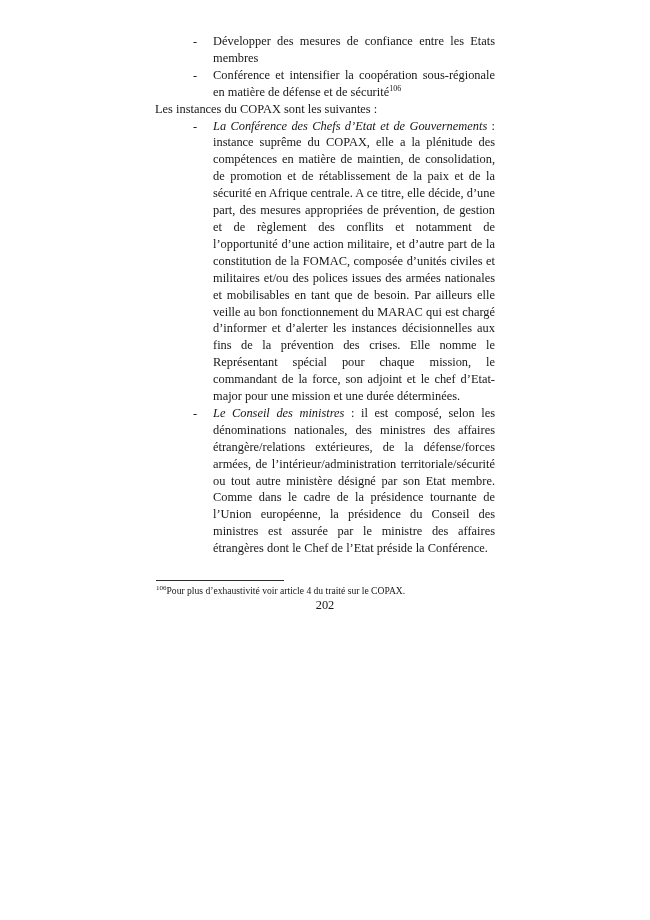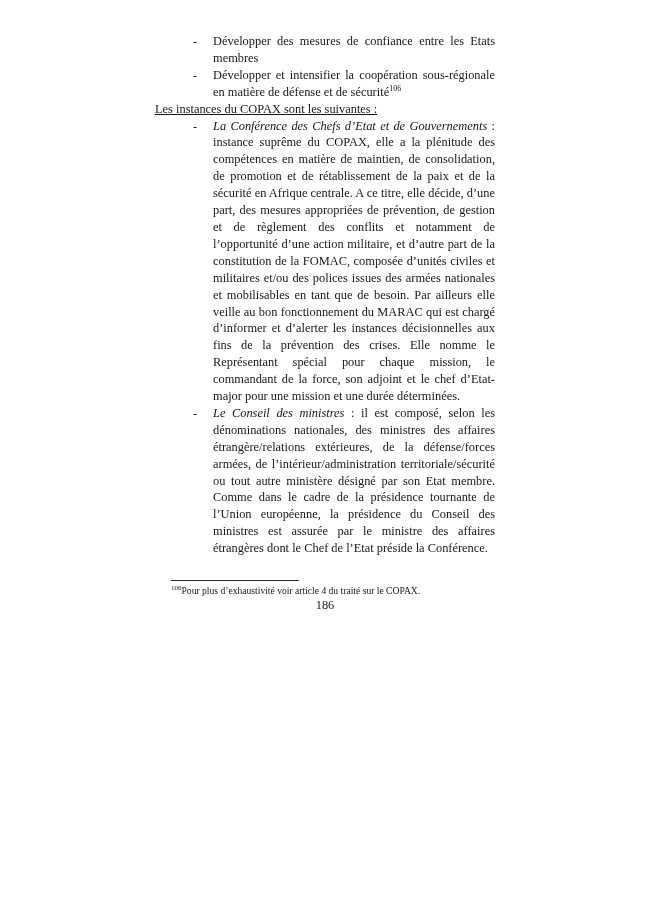--- a/index.html
+++ b/index.html
@@ -33,21 +33,20 @@
     top: 33px;
     width: 340px;   
   }
 
   
   .lead-line {
     font-size: 12.4px;
     line-height: 16.9px;
     text-align: left;
     margin: 0;
-    text-decoration: underline;
   }
 
   
   .bullet {
     position: relative;
     margin: 0;
     padding-left: 58px;       
     font-size: 12.4px;
     line-height: 16.9px;
     text-align: justify;
@@ -68,21 +67,21 @@
 
   sup.fn-ref {
     font-size: 8px;
     line-height: 0;
     vertical-align: super;
   }
 
   
   .footnote-zone {
     position: absolute;
-    left: 171px;
+    left: 156px;
     top: 580px;
     width: 350px;
   }
   .footnote-rule {
     width: 128px;
     height: 0;
     border: 0;
     border-top: 1px solid #2b2b2b;
     margin: 0 0 4px 0;
   }
@@ -115,21 +114,21 @@
 
 <div class="page">
 
   <div class="text-column">
 
     <p class="bullet">
       <span class="marker">-</span><span>Développer des mesures de confiance entre les Etats membres</span>
     </p>
 
     <p class="bullet">
-      <span class="marker">-</span><span>Développer et intensifier la coopération sous-régionale en matière de défense et de sécurité</span><sup class="fn-ref">106</sup>
+      <span class="marker">-</span><span>Conférence et intensifier la coopération sous-régionale en matière de défense et de sécurité</span><sup class="fn-ref">106</sup>
     </p>
 
     <p class="lead-line">Les instances du COPAX sont les suivantes :</p>
 
     <p class="bullet">
       <span class="marker">-</span><span class="term">La Conférence des Chefs d’Etat et de Gouvernements</span><span> : instance suprême du COPAX, elle a la plénitude des compétences en matière de maintien, de consolidation, de promotion et de rétablissement de la paix et de la sécurité en Afrique centrale. A ce titre, elle décide, d’une part, des mesures appropriées de prévention, de gestion et de règlement des conflits et notamment de l’opportunité d’une action militaire, et d’autre part de la constitution de la FOMAC, composée d’unités civiles et militaires et/ou des polices issues des armées nationales et mobilisables en tant que de besoin. Par ailleurs elle veille au bon fonctionnement du MARAC qui est chargé d’informer et d’alerter les instances décisionnelles aux fins de la prévention des crises. Elle nomme le Représentant spécial pour chaque mission, le commandant de la force, son adjoint et le chef d’Etat-major pour une mission et une durée déterminées.</span>
     </p>
 
     <p class="bullet">
       <span class="marker">-</span><span class="term">Le Conseil des ministres</span><span> : il est composé, selon les dénominations nationales, des ministres des affaires étrangère/relations extérieures, de la défense/forces armées, de l’intérieur/administration territoriale/sécurité ou tout autre ministère désigné par son Etat membre. Comme dans le cadre de la présidence tournante de l’Union européenne, la présidence du Conseil des ministres est assurée par le ministre des affaires étrangères dont le Chef de l’Etat préside la Conférence.</span>
@@ -137,15 +136,15 @@
 
   </div>
 
   <div class="footnote-zone">
     <hr class="footnote-rule">
     <p class="footnote-text">
       <sup>106</sup><span>Pour plus d’exhaustivité voir article 4 du traité sur le COPAX.</span>
     </p>
   </div>
 
-  <div class="page-number">186</div>
+  <div class="page-number">202</div>
 
 </div>
 
 </body></html>

